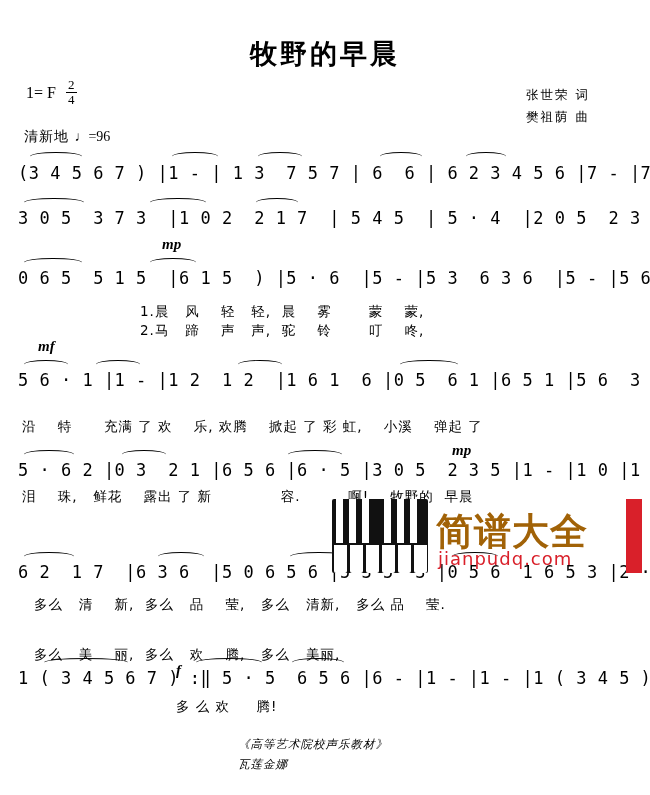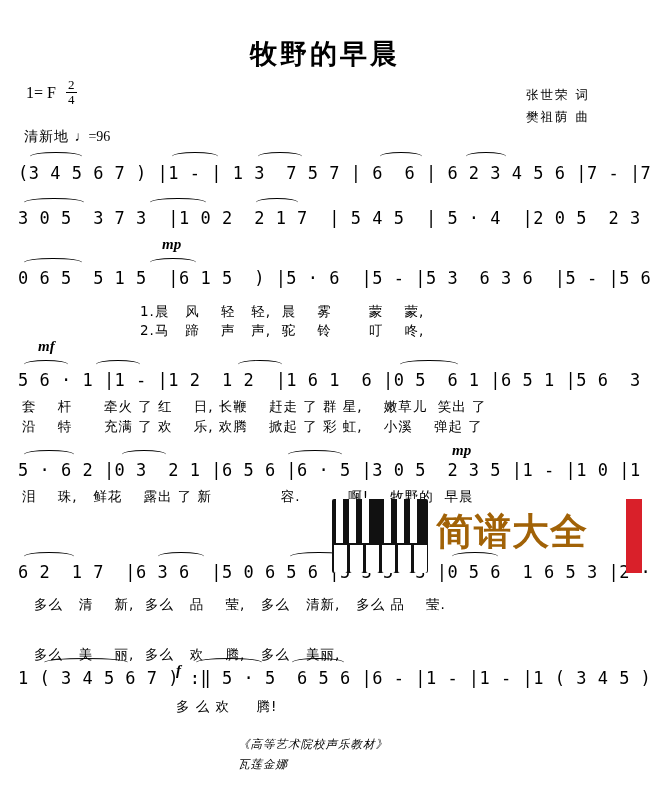--- a/index.html
+++ b/index.html
@@ -152,21 +152,20 @@
   <div class="row" style="top:163px;">(3 4 5 6 7 ) |1 - | 1 3  7 5 7 | 6  6 | 6 2 3 4 5 6 |7 - |7 2 6 3 6 | 5 - |5 5 0 6 | 5 2 5 |</div>
   <div class="row" style="top:208px;">3 0 5  3 7 3  |1 0 2  2 1 7  | 5 4 5  | 5 · 4  |2 0 5  2 3 5 |1 6 5  5 1 5  |6 1 5  5 1 5 |</div>
   <div class="row" style="top:268px;">0 6 5  5 1 5  |6 1 5  ) |5 · 6  |5 - |5 3  6 3 6  |5 - |5 6 · 1 |1 - |1 3  2 3 5 | 5 - |</div>
   <div class="row" style="top:370px;">5 6 · 1 |1 - |1 2  1 2  |1 6 1  6 |0 5  6 1 |6 5 1 |5 6  3 · |3 1 2  3  6 6 3 |</div>
   <div class="row" style="top:460px;">5 · 6 2 |0 3  2 1 |6 5 6 |6 · 5 |3 0 5  2 3 5 |1 - |1 0 |1 - |1 7 5 7 |6 6 |</div>
   <div class="row" style="top:562px;">6 2  1 7  |6 3 6  |5 0 6 5 6 |5 3 5  3 |0 5 6  1 6 5 3 |2 · 5  2 3 5 |1 - |</div>
   <div class="row" style="top:668px;">1 ( 3 4 5 6 7 ) :‖ 5 · 5  6 5 6 |6 - |1 - |1 - |1 ( 3 4 5 ) 1 - |1 ‖</div>
 
   <div class="lyr" style="top:303px;left:140px;">1.晨   风    轻   轻,  晨    雾       蒙    蒙,</div>
   <div class="lyr" style="top:322px;left:140px;">2.马   蹄    声   声,  驼    铃       叮    咚,</div>
-  <div class="lyr" style="top:398px;left:22px;">套    杆      牵火 了 红    日, 长鞭    赶走 了 群 星,    嫩草儿  笑出 了</div>
   <div class="lyr" style="top:418px;left:22px;">沿    特      充满 了 欢    乐, 欢腾    掀起 了 彩 虹,    小溪    弹起 了</div>
   <div class="lyr" style="top:488px;left:22px;">泪    珠,   鲜花    露出 了 新             容.         啊!    牧野的  早晨</div>
   <div class="lyr" style="top:596px;left:34px;">多么   清    新,  多么   品    莹,   多么   清新,   多么 品    莹.</div>
   <div class="lyr" style="top:646px;left:34px;">多么   美    丽,  多么   欢    腾,   多么   美丽,</div>
   <div class="lyr" style="top:698px;left:176px;">多 么 欢     腾!</div>
 
   <div class="dyn" style="left:162px;top:236px;">mp</div>
   <div class="dyn" style="left:38px;top:338px;">mf</div>
   <div class="dyn" style="left:452px;top:442px;">mp</div>
   <div class="dyn" style="left:176px;top:662px;">f</div>
@@ -210,16 +209,17 @@
         <i style="left:65px;"></i>
         <i style="left:78px;"></i>
       <b style="left:2px;"></b>
         <b style="left:18px;"></b>
         <b style="left:34px;"></b>
       <b style="left:50px;"></b>
         <b style="left:66px;"></b>
         <b style="left:82px;"></b>
     </div>
     <div class="wm-text">简谱大全</div>
+    <div class="wm-url">jianpudq.com</div>
     <div class="wm-bar"></div>
   </div>
 
 </div>
 
 </body></html>

